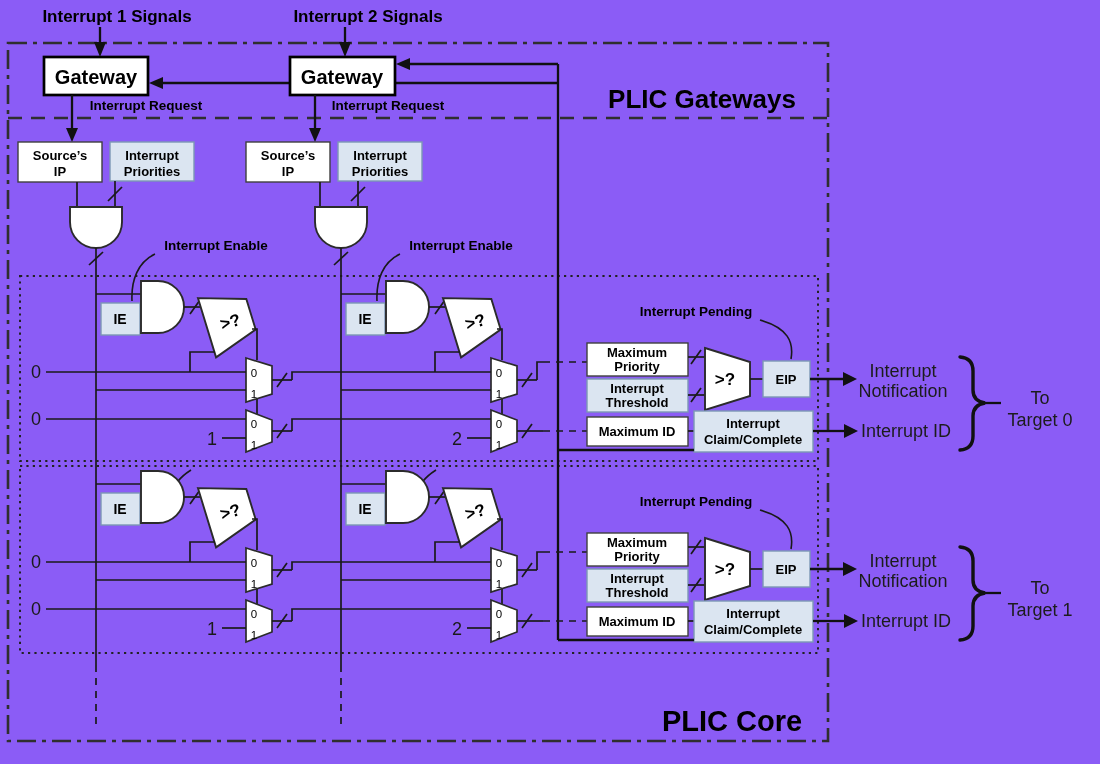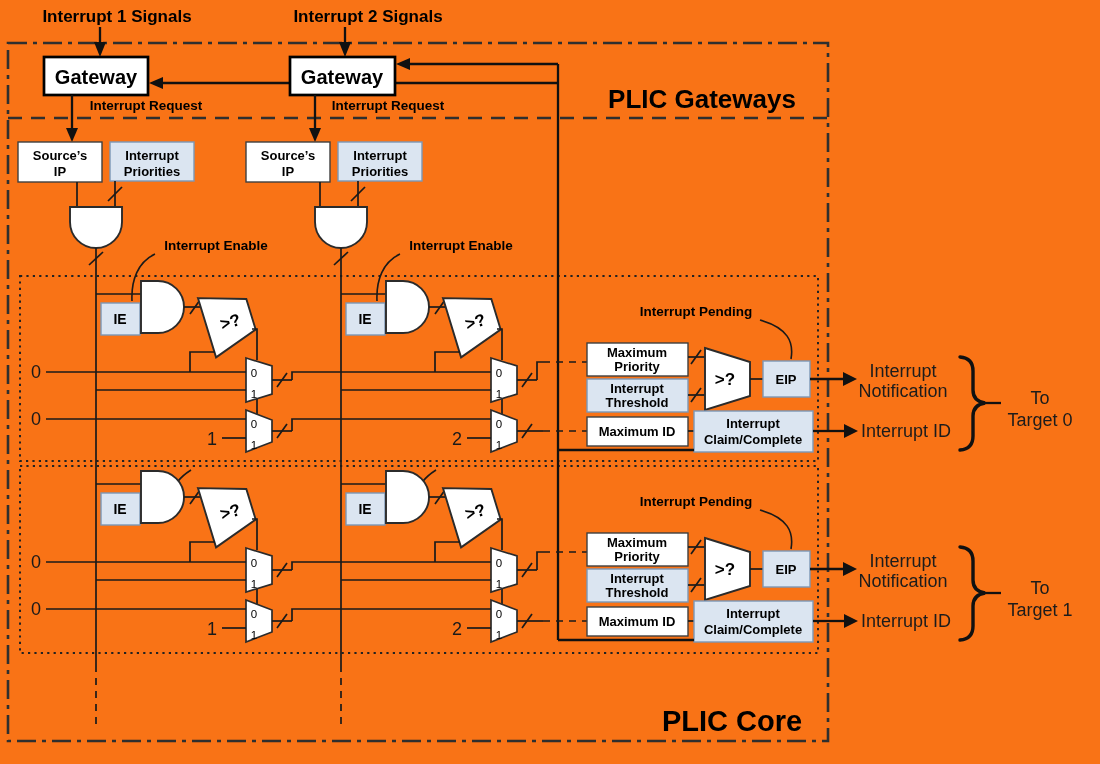--- a/index.html
+++ b/index.html
@@ -1,16 +1,16 @@
 <!DOCTYPE html>
 <html><head>
 <meta charset="utf-8">
 <style>
   html,body{margin:0;padding:0;background:#fff;}
-  .stage{width:1100px;height:764px;position:relative;background:#f97316;}
+  .stage{width:1100px;height:764px;position:relative;background:#8b5cf6;}
   svg text{font-family:"Liberation Sans",sans-serif;fill:#000;}
   .t-sig{font-size:17px;font-weight:bold;}
   .t-gw{font-size:20px;font-weight:bold;}
   .t-req{font-size:13.5px;font-weight:bold;}
   .t-box{font-size:13px;font-weight:bold;}
   .t-ie{font-size:14px;font-weight:bold;}
   .t-region{font-size:26px;font-weight:bold;}
   .t-core{font-size:29px;font-weight:bold;}
   .t-cmp{font-size:17px;font-weight:bold;}
   .t-mux{font-size:11.5px;}

